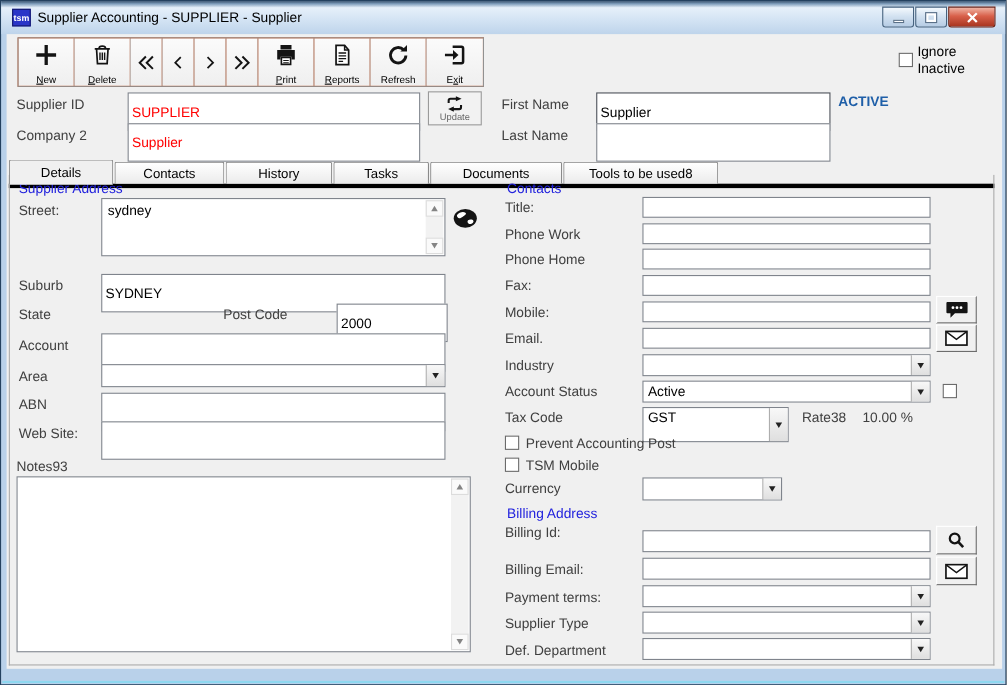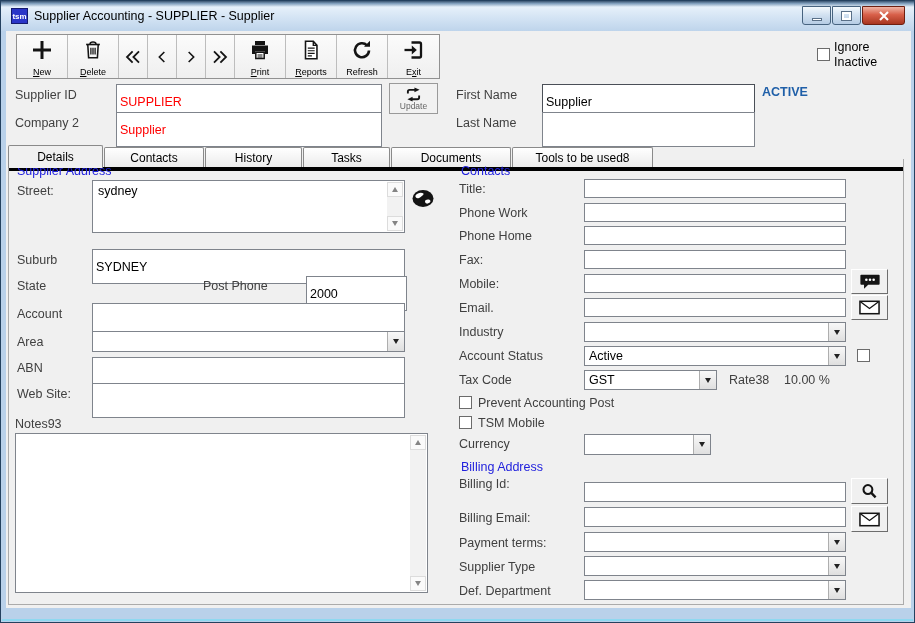--- a/index.html
+++ b/index.html
@@ -228,21 +228,21 @@
           <path d="M4.5 6.5c1.8-2.6 5.6-3.4 7.6-2.2 1.6 1-.9 2.4-2.4 3.7C8.2 9.3 5.8 10 5 8.6c-.5-.8-.8-1.5-.5-2.1z" fill="#fff"></path>
           <path d="M14.5 11.2c1.6-1 4.4-.8 4.9.6.5 1.5-2.4 3.3-3.9 2.8-1.4-.5-2-2.6-1-3.4z" fill="#fff"></path>
         </svg>
     </span>
 
     <span class="lbl" style="left:11px;top:222px">Suburb</span>
     <input class="txt" style="left: 86px; top: 218px; width: 313px;" value="SYDNEY">
 
     <span class="lbl" style="left:11px;top:248px">State</span>
     <input class="txt" style="left: 86px; top: 245px; width: 80px; margin-top: 33px;" value="NSW">
-    <span class="lbl" style="left:197px;top:248px">Post Phone</span>
+    <span class="lbl" style="left:197px;top:248px">Post Code</span>
     <input class="txt" style="left: 300px; top: 245px; width: 101px;" value="2000">
 
     <span class="lbl" style="left:11px;top:276px">Account</span>
     <input class="txt" style="left: 86px; top: 272px; width: 313px;" value="">
 
     <span class="lbl" style="left:11px;top:304px">Area</span>
     <div class="combo" style="left:86px;top:300px;width:313px">
       <span class="val"></span>
       <span class="cbtn">
           <span class="tri-down"></span>
@@ -313,21 +313,21 @@
     <span class="lbl" style="left:453px;top:318px">Account Status</span>
     <div class="combo" style="left:578px;top:315px;width:262px;height:20px">
       <span class="val">Active</span>
       <span class="cbtn">
           <span class="tri-down"></span>
         </span>
     </div>
     <span class="chk" style="left:851px;top:318px"></span>
 
     <span class="lbl" style="left:453px;top:342px">Tax Code</span>
-    <div class="combo" style="left:578px;top:339px;width:133px;height:20px">
+    <div class="combo" style="left:578px;top:339px;width:133px;height:32px">
       <span class="val">GST</span>
       <span class="cbtn">
           <span class="tri-down"></span>
         </span>
     </div>
     <span class="lbl" style="left:723px;top:342px">Rate38</span>
     <span class="lbl" style="left:778px;top:342px">10.00 %</span>
 
     <span class="chk" style="left:453px;top:365px"></span>
     <span class="lbl" style="left:472px;top:365px">Prevent Accounting Post</span>

